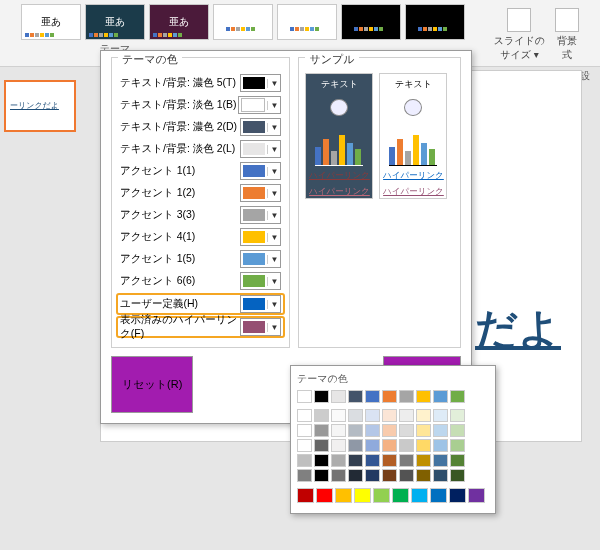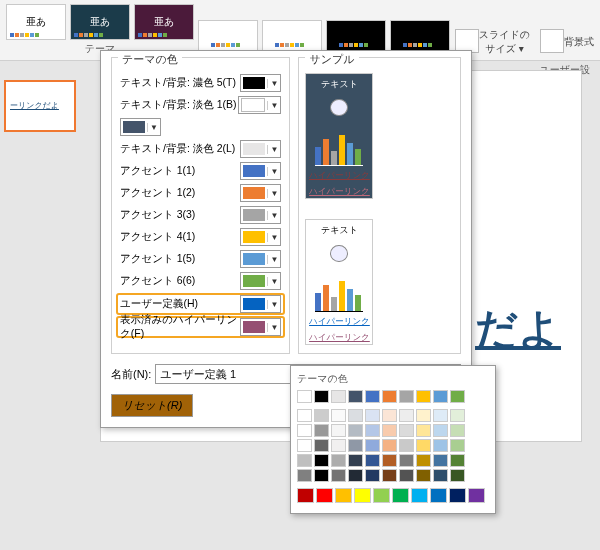--- a/index.html
+++ b/index.html
@@ -9,24 +9,24 @@
     background: #e6e6e6;
     width: 600px;
     height: 550px;
     overflow: hidden;
     position: relative;
   }
   
   .ribbon {
     display: flex;
     gap: 4px;
-    padding: 4px 6px;
+    padding: 4px 21px;
     background: #f3f3f3;
     border-bottom: 1px solid #d0d0d0;
-    align-items: flex-end;
+    align-items: flex-start;
   }
   .theme-thumb {
     width: 58px;
     height: 34px;
     border: 1px solid #c9c9c9;
     background: #fff;
     position: relative;
     display: flex;
     align-items: center;
     justify-content: center;
@@ -53,21 +53,21 @@
   }
   .ribbon-right {
     margin-left: auto;
     display: flex;
     gap: 10px;
     padding-top: 4px;
     font-size: 10px;
     color: #444;
   }
   .ribbon-right .ritem {
-    display:flex; flex-direction:row; align-items:center;
+    display:flex; flex-direction:column; align-items:center;
   }
   .ribbon-right .ricon {
     width: 22px; height: 22px; border:1px solid #bbb; background:#fff; margin-bottom:2px;
   }
   
   .slide-bg {
     position: absolute;
     left: 100px; top: 70px;
     width: 480px; height: 370px;
     background: #fff;
@@ -158,21 +158,21 @@
     height: 16px;
   }
   .color-dd .sw {
     width: 22px; height: 12px; margin: 0 2px;
   }
   .color-dd .arrow {
     width: 12px; text-align: center; font-size: 8px; color: #333;
     border-left: 1px solid #ccc;
   }
   
-  .sample-pair { display: flex; gap: 20px; margin-top: -6px; flex-direction: column; }
+  .sample-pair { display: flex; gap: 6px; margin-top: -6px; }
   .sample-card {
     width: 66px; height: 120px;
     border: 1px solid #ccc;
     display: flex; flex-direction: column; align-items:center;
     padding-top: 4px;
     font-size: 9px;
   }
   .sample-card.dark { background:#3a4f62; color:#fff; }
   .sample-card .bars {
     width: 48px; height: 36px;
@@ -196,22 +196,22 @@
     padding: 6px 10px;
   }
   .name-row input {
     flex:1; border:1px solid #9a9a9a; height:18px; font-size:11px; padding:0 4px;
   }
   
   .btn-row {
     display:flex; padding: 4px 10px 10px; gap: 6px;
   }
   .btn {
-    border:1px solid #9a9a9a; background:#a16207;
-    padding: 3px 10px; font-size: 11px; font-style: italic;
+    border:1px solid #9a9a9a; background:#a21caf;
+    padding: 20px 10px; font-size: 11px;
   }
   .btn-row .spacer { flex:1; }
   
   .picker {
     position: absolute;
     left: 290px; top: 365px;
     width: 192px;
     background: #fff;
     border: 1px solid #999;
     box-shadow: 2px 2px 6px rgba(0,0,0,0.3);
@@ -355,20 +355,21 @@
             </div>
           </div>
           <div class="color-row">
             <span class="lbl">テキスト/背景: 淡色 1(B)</span>
             <div class="color-dd">
               <div class="sw" style="background: rgb(255, 255, 255); border: 1px solid rgb(187, 187, 187);"></div>
               <div class="arrow">▼</div>
             </div>
           </div>
           <div class="color-row">
+            <span class="lbl">テキスト/背景: 濃色 2(D)</span>
             <div class="color-dd">
               <div class="sw" style="background: rgb(68, 84, 106);"></div>
               <div class="arrow">▼</div>
             </div>
           </div>
           <div class="color-row">
             <span class="lbl">テキスト/背景: 淡色 2(L)</span>
             <div class="color-dd">
               <div class="sw" style="background: rgb(231, 230, 230);"></div>
               <div class="arrow">▼</div>
@@ -458,24 +459,20 @@
               <span style="height:14px;background:#a5a5a5"></span>
               <span style="height:30px;background:#ffc000"></span>
               <span style="height:22px;background:#5b9bd5"></span>
               <span style="height:16px;background:#70ad47"></span>
             </div>
           <span class="link a">ハイパーリンク</span>
           <span class="link b">ハイパーリンク</span>
         </div>
       </div>
     </div>
-  </div>
-  <div class="name-row">
-    <span>名前(N):</span>
-    <input type="text" value="ユーザー定義 1" style="">
   </div>
   <div class="btn-row">
     <button class="btn">リセット(R)</button>
     <span class="spacer"></span>
     <button class="btn" style="visibility:hidden">保存(S)</button>
     <button class="btn">キャンセル</button>
   </div>
 </div>
 
 <div class="picker">

